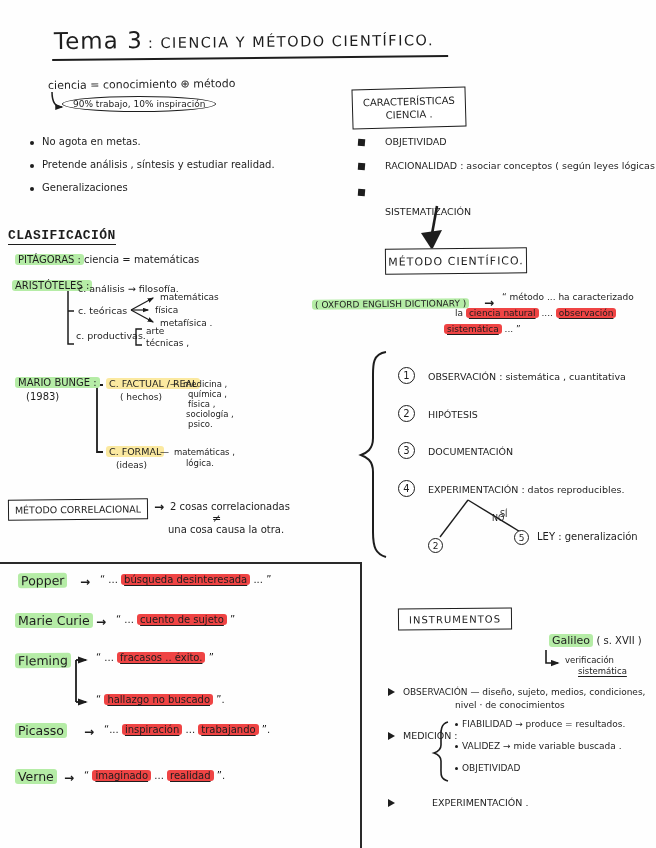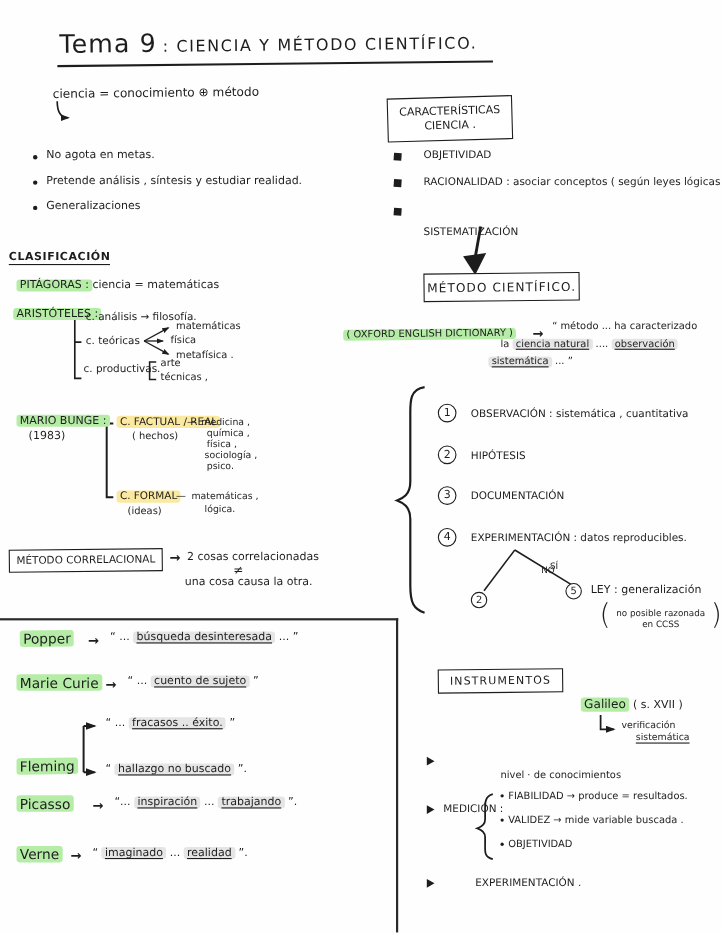--- a/index.html
+++ b/index.html
@@ -3,35 +3,35 @@
 <meta charset="utf-8">
 <style>
   * { margin:0; padding:0; box-sizing:border-box; }
   html,body { background:#ffffff; }
   body { font-family:"DejaVu Sans", sans-serif; color:#1d1d1d; }
   .canvas { position:relative; width:656px; height:848px; background:#fefefe; overflow:hidden; }
   .abs { position:absolute; white-space:nowrap; }
   .overlay { position:absolute; left:0; top:0; width:656px; height:848px; pointer-events:none; }
   .hl-g { background:#b5eca6; padding:0 3px; border-radius:3px; }
   .hl-y { background:#fbe9a0; padding:0 3px; border-radius:3px; }
-  .hl-o { background:#e5e5e5; padding:0 3px; border-radius:3px; }
+  .hl-o { background:#ef4444; padding:0 3px; border-radius:3px; }
   .u { text-decoration:underline; text-underline-offset:2px; }
   .box { border:1.7px solid #1d1d1d; display:flex; flex-direction:column; align-items:center; justify-content:center; text-align:center; background:#fff; }
   .oval { border:1.4px solid #1d1d1d; border-radius:50%; padding:2px 10px; font-size:9px; }
   .dot { width:4px; height:4px; background:#1d1d1d; border-radius:50%; display:inline-block; }
   .mdot { width:3px; height:3px; background:#1d1d1d; border-radius:50%; display:inline-block; margin-right:4px; vertical-align:middle; }
   .sq { width:7px; height:7px; background:#1d1d1d; display:inline-block; transform:rotate(4deg); }
   .tri { width:0; height:0; border-left:7px solid #1d1d1d; border-top:4.5px solid transparent; border-bottom:4.5px solid transparent; display:inline-block; }
   .cnum { display:inline-flex; width:17px; height:17px; border:1.5px solid #1d1d1d; border-radius:50%; align-items:center; justify-content:center; font-size:10px; background:#fff; }
   .cnum.small { width:15px; height:15px; font-size:9px; }
   .arrow { font-weight:bold; font-size:12px; }
   .title-wrap { border-bottom:2.2px solid #1d1d1d; padding:0 14px 5px 2px; transform:rotate(-0.6deg); }
   .title-main { font-size:23px; letter-spacing:1px; }
   .title-rest { font-size:14.5px; letter-spacing:1.5px; }
-  .heading { font-weight:bold; font-size:10px; letter-spacing:.5px; border-bottom:1.6px solid #1d1d1d; padding-bottom:1px; }
+  .heading { font-weight:bold; font-size:13px; letter-spacing:.5px; border-bottom:1.6px solid #1d1d1d; padding-bottom:1px;font-family:Liberation Mono, monospace; }
   .f8  { font-size:8px; }  .f85 { font-size:8.5px; } .f9  { font-size:9px; }
   .f95 { font-size:9.5px; } .f10 { font-size:10px; } .f11 { font-size:11px; }
   .paren { font-size:26px; font-weight:200; line-height:1; }
   .note-lines { display:inline-block; text-align:center; font-size:8px; line-height:1.25; vertical-align:middle; white-space:nowrap; }
   .qline { font-size:10px; }
   .author { font-size:12.5px; }
   .t1 { transform:rotate(-1.6deg); } .t3 { transform:rotate(-0.6deg); }
   .vline { border-left:2px solid #2a2a2a; }
   .hline { border-top:2px solid #2a2a2a; }
 </style>
@@ -70,25 +70,26 @@
     <path d="M76,660 V702" fill="none" stroke="#1d1d1d" stroke-width="1.8"></path>
     <path d="M76,660 H86" fill="none" stroke="#1d1d1d" stroke-width="1.8" marker-end="url(#ah)"></path>
     <path d="M76,702 H86" fill="none" stroke="#1d1d1d" stroke-width="1.8" marker-end="url(#ah)"></path>
 
     <path d="M546,650 V663 H558" fill="none" stroke="#1d1d1d" stroke-width="1.6" marker-end="url(#ah)"></path>
 
     <path d="M448,722 C440,724 441,732 441,738 L441,745 C441,750 437,752 434,753 C437,754 441,756 441,761 L441,768 C441,774 440,779 448,781" fill="none" stroke="#1d1d1d" stroke-width="1.6"></path>
   </svg>
 
   <div class="abs title-wrap" style="left:52px; top:26px;">
-    <span class="title-main">Tema 9</span>
+    <span class="title-main">Tema 3</span>
     <span class="title-rest">: CIENCIA Y MÉTODO CIENTÍFICO.</span>
   </div>
 
   <div class="abs f11 t3" style="left:48px; top:78px;">ciencia = conocimiento ⊕ método</div>
+  <div class="abs oval" style="left:62px; top:96px;">90% trabajo, 10% inspiración</div>
 
   <span class="abs dot" style="left:30px; top:141px;"></span>
   <div class="abs f10" style="left:42px; top:136px;">No agota en metas.</div>
   <span class="abs dot" style="left:30px; top:164px;"></span>
   <div class="abs f10" style="left:42px; top:159px;">Pretende análisis , síntesis y estudiar realidad.</div>
   <span class="abs dot" style="left:30px; top:187px;"></span>
   <div class="abs f10" style="left:42px; top:182px;">Generalizaciones</div>
 
   <div class="abs heading" style="left:8px; top:228px;">CLASIFICACIÓN</div>
 
@@ -155,21 +156,21 @@
   <div class="abs author" style="left:15px; top:613px;">
     <span class="hl-g">Marie Curie</span>
   </div>
   <span class="abs arrow" style="left:96px; top:615px;">→</span>
   <div class="abs qline" style="left:116px; top:614px;">
     <span>“ ...</span>
     <span class="hl-o u">cuento de sujeto</span>
     <span>”</span>
   </div>
 
-  <div class="abs author t3" style="left:15px; top:653px;margin-top:36px;">
+  <div class="abs author t3" style="left:15px; top:653px;">
     <span class="hl-g">Fleming</span>
   </div>
   <div class="abs qline" style="left:96px; top:652px;">
     <span>“ ...</span>
     <span class="hl-o u">fracasos .. éxito.</span>
     <span>”</span>
   </div>
   <div class="abs qline" style="left:96px; top:694px;">
     <span>“</span>
     <span class="hl-o u">hallazgo no buscado</span>
@@ -236,39 +237,35 @@
   <span class="abs cnum" style="left:398px; top:442px;">3</span>
   <div class="abs f95" style="left:428px; top:446px;">DOCUMENTACIÓN</div>
   <span class="abs cnum" style="left:398px; top:480px;">4</span>
   <div class="abs f95" style="left:428px; top:484px;">EXPERIMENTACIÓN : datos reproducibles.</div>
 
   <div class="abs f8" style="left:448px; top:514px;margin-left:44px;">NO</div>
   <div class="abs f8" style="left:500px; top:510px;">SÍ</div>
   <span class="abs cnum small" style="left:428px; top:538px;">2</span>
   <span class="abs cnum small" style="left:514px; top:530px;">5</span>
   <div class="abs f10" style="left:537px; top:531px;">LEY : generalización</div>
-  <div class="abs" style="left:545px; top:546px;">
-    <span class="paren">(</span>
-    <span class="note-lines">
-      <span>no posible razonada</span><br>
-      <span>en CCSS</span>
-    </span>
-    <span class="paren">)</span>
-  </div>
 
   <div class="abs box t3 f10" style="left:398px; top:608px; width:114px; height:22px; letter-spacing:1px;">INSTRUMENTOS</div>
 
-  <div class="abs f11" style="left:528px; top:634px;">
+  <div class="abs f11" style="left:549px; top:634px;">
     <span class="hl-g">Galileo</span>
     <span class="f10">( s. XVII )</span>
   </div>
   <div class="abs f85" style="left:565px; top:655px;">verificación</div>
   <div class="abs f85 u" style="left:578px; top:666px;">sistemática</div>
 
   <span class="abs tri" style="left:388px; top:688px;"></span>
+  <div class="abs f9" style="left:403px; top:687px;">
+    <span>OBSERVACIÓN</span>
+    <span>— diseño, sujeto, medios, condiciones,</span>
+  </div>
   <div class="abs f9" style="left:455px; top:700px;">nivel · de conocimientos</div>
 
   <span class="abs tri" style="left:388px; top:732px;"></span>
   <div class="abs f95" style="left:403px; top:730px;">MEDICIÓN :</div>
   <div class="abs f9" style="left:455px; top:719px;"><span class="mdot"></span><span>FIABILIDAD → produce = resultados.</span></div>
   <div class="abs f9" style="left:455px; top:741px;"><span class="mdot"></span><span>VALIDEZ → mide variable buscada .</span></div>
   <div class="abs f9" style="left:455px; top:763px;"><span class="mdot"></span><span>OBJETIVIDAD</span></div>
 
   <span class="abs tri" style="left:388px; top:799px;"></span>
   <div class="abs f95" style="left:403px; top:797px;margin-left:29px;">EXPERIMENTACIÓN .</div>

